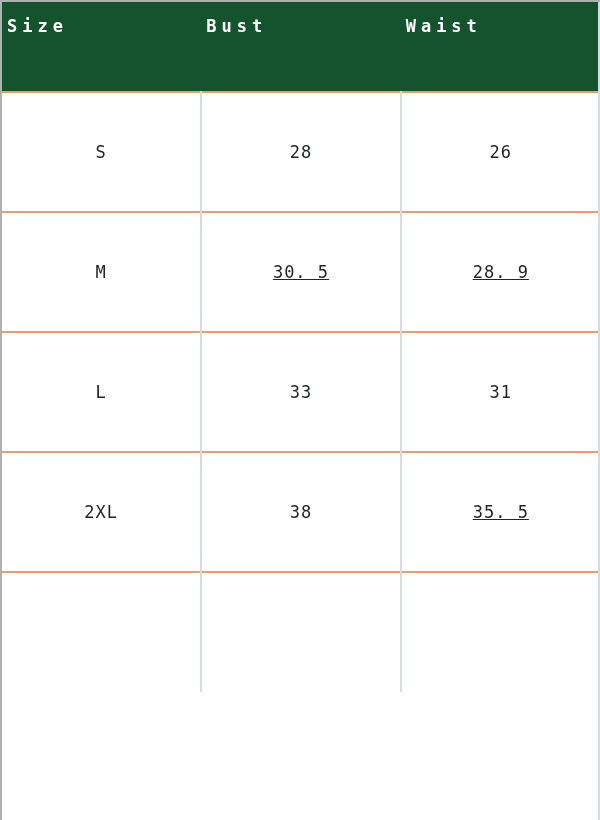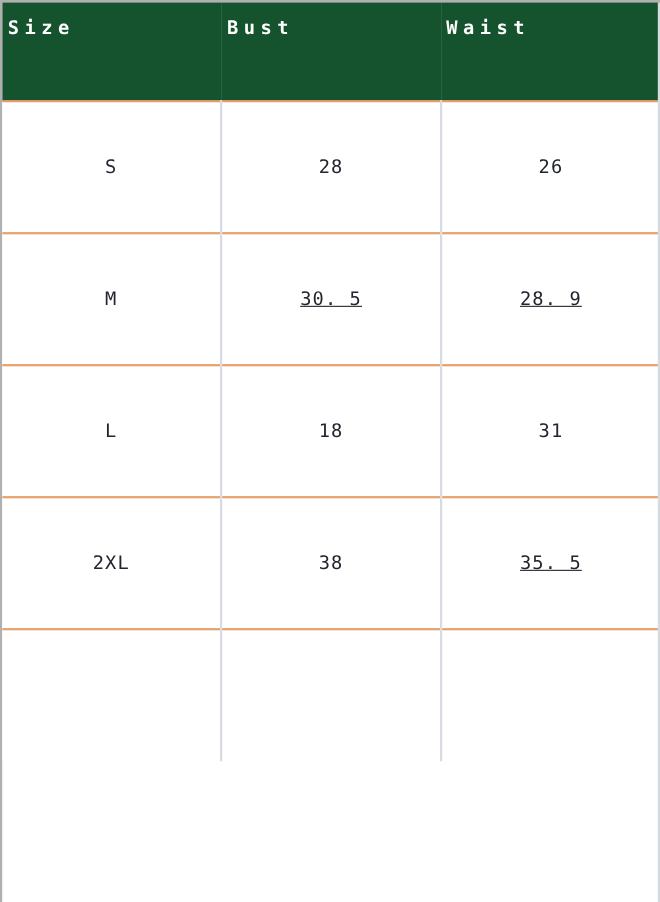--- a/index.html
+++ b/index.html
@@ -127,21 +127,21 @@
       </tr>
 
       <tr class="data-row">
         <td class="cell-size">M</td>
         <td class="cell-bust decimal-gap">30. 5</td>
         <td class="cell-waist decimal-gap">28. 9</td>
       </tr>
 
       <tr class="data-row">
         <td class="cell-size">L</td>
-        <td class="cell-bust">18</td>
+        <td class="cell-bust">33</td>
         <td class="cell-waist">31</td>
       </tr>
 
 
       <tr class="data-row">
         <td class="cell-size">2XL</td>
         <td class="cell-bust">38</td>
         <td class="cell-waist decimal-gap">35. 5</td>
       </tr>
 

